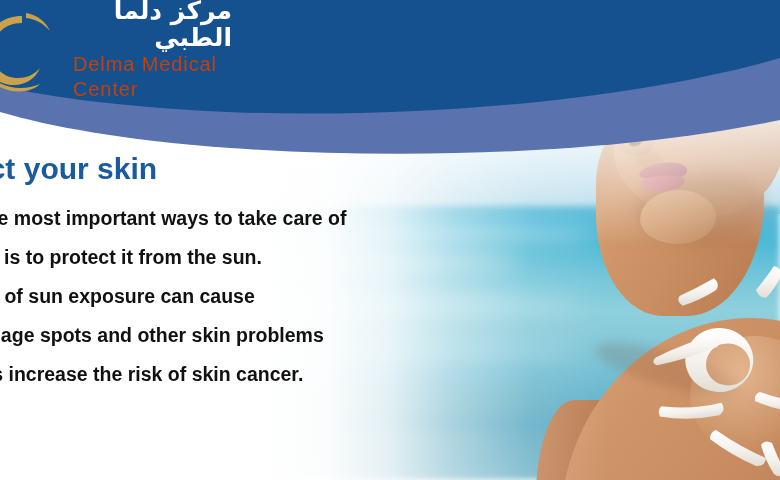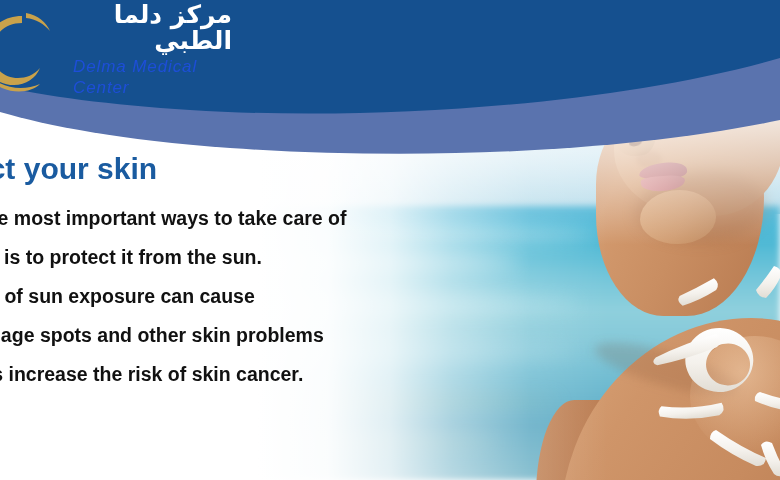--- a/index.html
+++ b/index.html
@@ -222,28 +222,27 @@
   .logo-ar {
     color: #ffffff;
     font-size: 25px;
     font-weight: bold;
     line-height: 1.05;
     direction: rtl;
     letter-spacing: .5px;
     font-family: "DejaVu Sans", sans-serif;
   }
   .logo-en {
-    color: #1d4ed8;
-    font-size: 17px;
+    color: #c2410c;
+    font-size: 20px;
     font-weight: normal;
     letter-spacing: .9px;
     line-height: 1.25;
     margin-top: 1px;
     font-family: "Liberation Sans", sans-serif;
-    font-style: italic;
   }
 
   
   .copy {
     position: absolute;
     left: -88px;
     top: 152px;
     width: 520px;
   }
   .headline {

